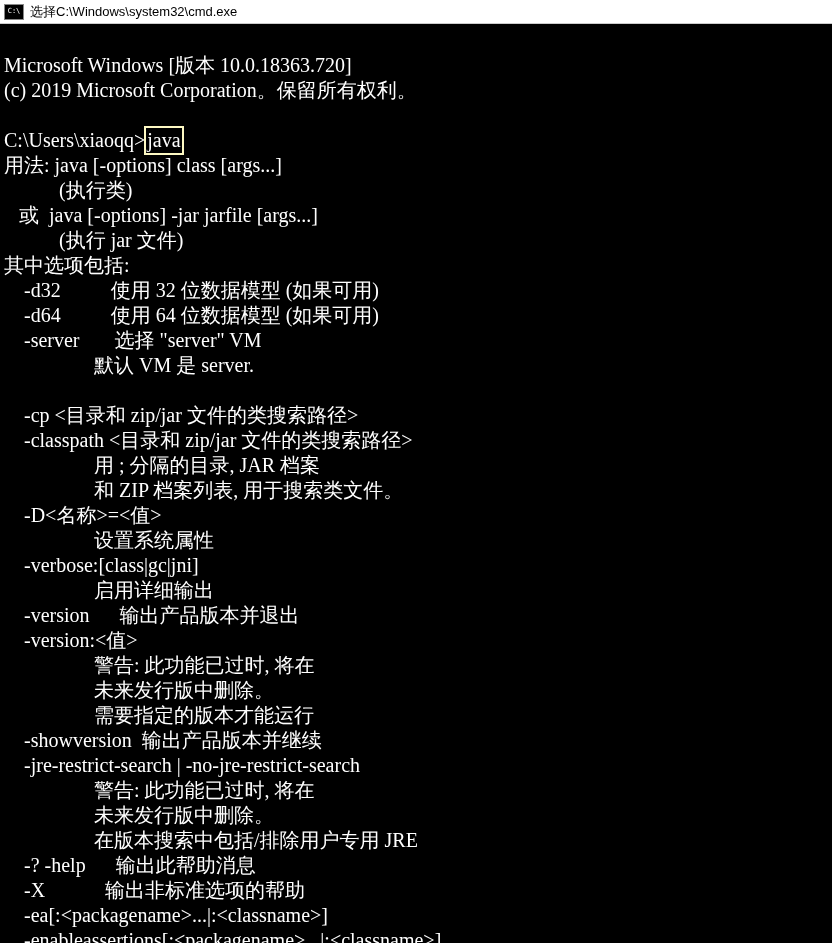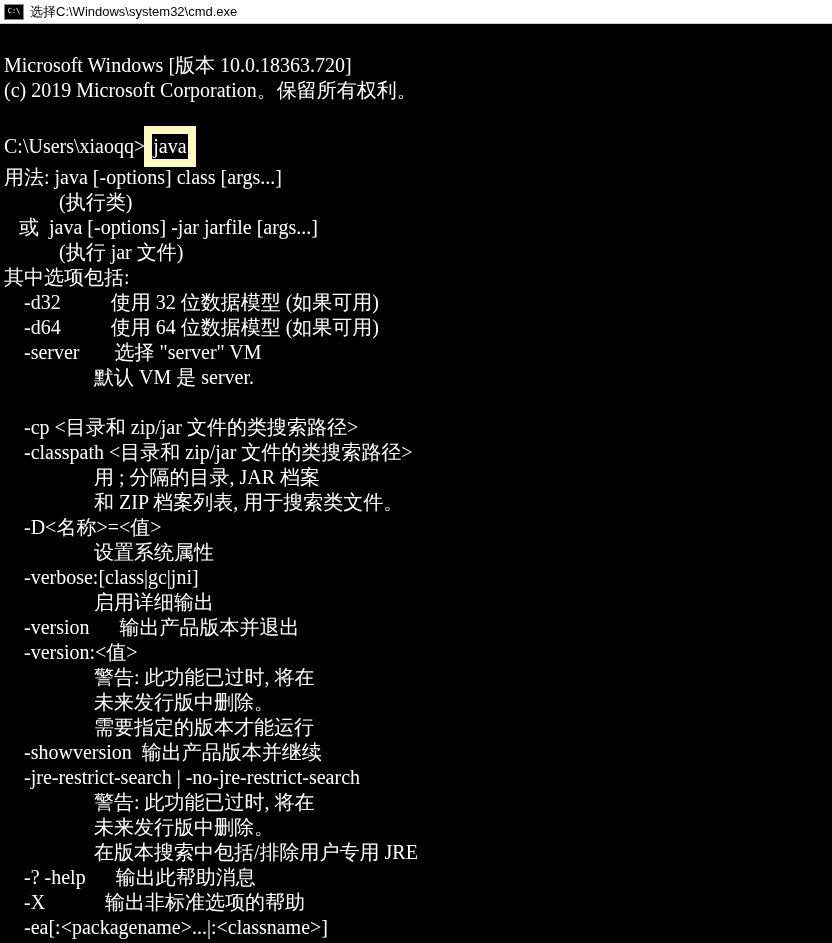--- a/index.html
+++ b/index.html
@@ -48,21 +48,21 @@
     .terminal {
       padding: 4px 4px;
       color: #fff;
       font-size: 20px;
       line-height: 25px;
       white-space: pre;
       font-family: 'NSimSun', 'SimSun', 'Consolas', monospace;
       letter-spacing: 0px;
     }
     .highlight-box {
-      border: 8px solid #fef9c3;
+      border: 2px solid #fef9c3;
       display: inline-block;
       padding: 0 1px;
       margin: -2px -1px;
     }
     .line {
       display: block;
       min-height: 25px;
       font-family: Liberation Serif, serif;
     }
   </style>

